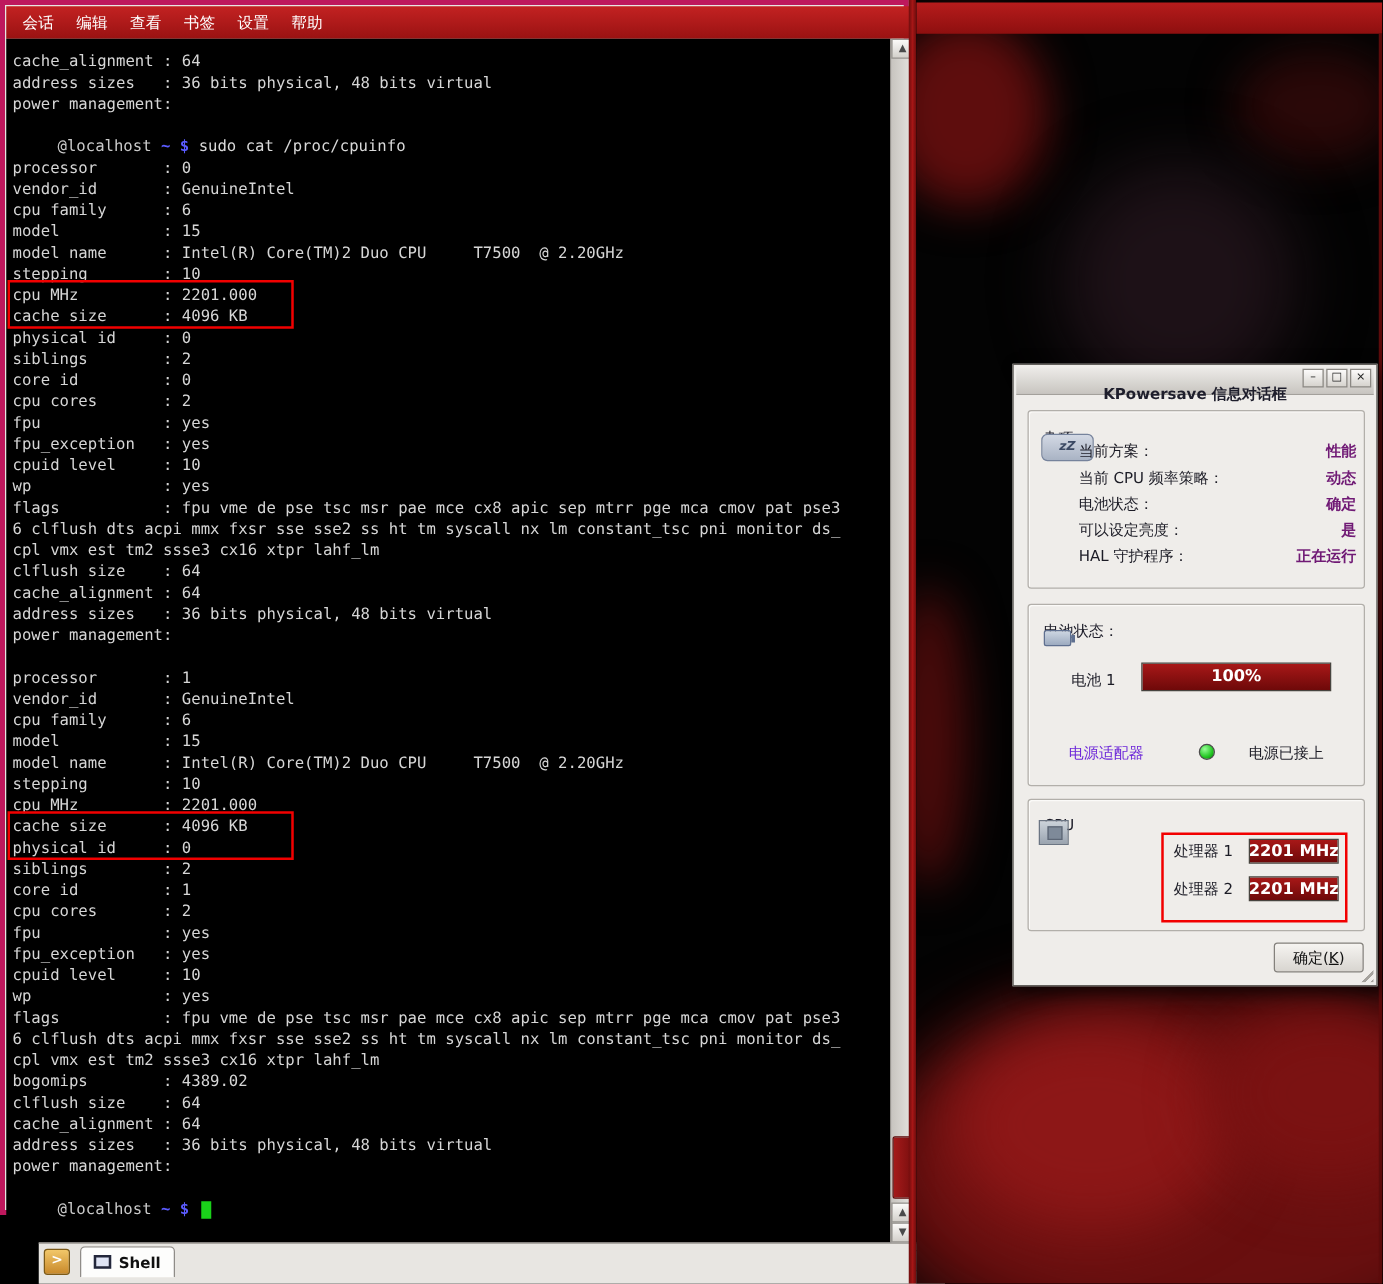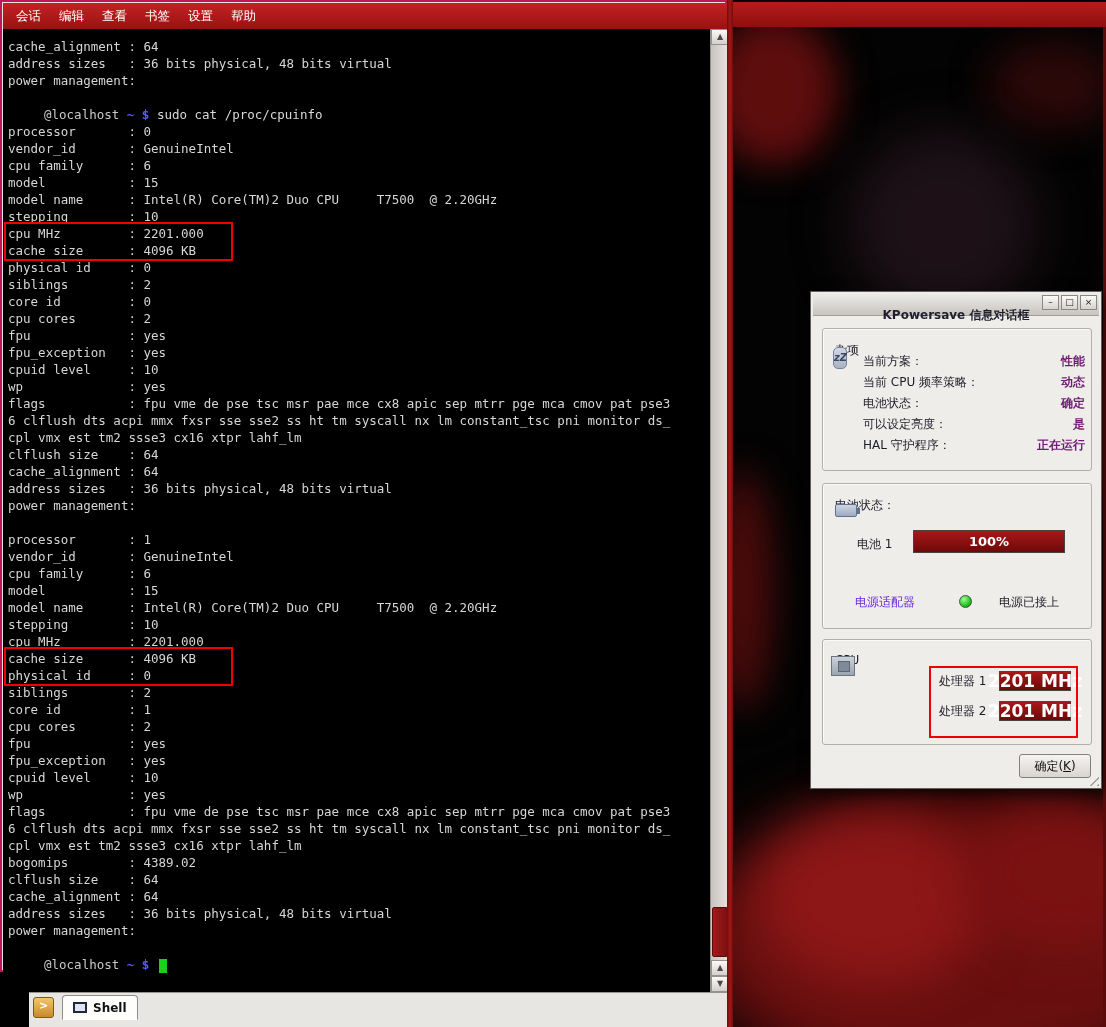--- a/index.html
+++ b/index.html
@@ -1,21 +1,21 @@
 <!DOCTYPE html>
 <html><head>
 <meta charset="utf-8">
 <style>
   * { margin:0; padding:0; box-sizing:border-box; }
   html,body { width:1106px; height:1027px; background:#000; overflow:hidden; }
   body { font-family:"DejaVu Sans","Liberation Sans",sans-serif; position:relative; }
   .abs { position:absolute; }
 
   
-  #terminal-window { left:0; top:0; width:727px; height:972px; background:#e8e6e2; border:2px solid #be185d; }
+  #terminal-window { left:0; top:0; width:727px; height:972px; background:#e8e6e2; border:4px solid #be185d; }
   #menu-bar { position:absolute; left:1px; top:1px; width:725px; height:26px;
     background:linear-gradient(#c32222,#9a1212); display:flex; align-items:center; padding-left:4px; }
   .menu-item { color:#fff; font-size:12.5px; padding:0 9px; height:100%; display:flex; align-items:center; cursor:default; }
 
   #terminal-viewport { position:absolute; left:1px; top:27px; width:707px; height:963px; background:#000; overflow:hidden; }
   #terminal-output { position:absolute; inset:0; padding:9px 0 0 5px;
     font-family:"DejaVu Sans Mono","Liberation Mono",monospace; font-size:12.5px; line-height:17px; color:#d6d6d6; }
   .tline { white-space:pre; height:17px; }
   .redact { display:inline-block; width:36px; height:12px; background:#000; }
   .phost { color:#c9c9c9; }
@@ -71,21 +71,21 @@
   #minimize-button { right:42px; }
   #maximize-button { right:23px; }
   #close-button    { right:4px; }
 
   .group { position:absolute; left:11px; width:270px; border:1px solid #b2afaa; border-radius:3px;
     box-shadow:inset 1px 1px 0 #fbfaf8; }
   .legend { position:absolute; top:-9px; left:8px; background:#efedea; padding:0 4px; font-size:12px; color:#20202c;margin-top:22px; }
 
   
   #misc-group { top:36px; height:143px; }
-  #suspend-icon { position:absolute; left:10px; top:18px; width:14px; height:22px; border-radius:5px;
+  #suspend-icon { position:absolute; left:10px; top:18px; width:42px; height:22px; border-radius:5px;
     background:linear-gradient(#d3d9e4,#a9b3c4); border:1px solid #76839c;
     font-size:10px; font-weight:bold; font-style:italic; color:#3b4964; text-align:center; line-height:20px; }
   #misc-rows { position:absolute; left:40px; top:22px; width:222px; }
   .info-row { display:flex; justify-content:space-between; align-items:center; height:21px; font-size:12px; }
   .info-label { color:#1c1c26; }
   .info-value { font-weight:bold; color:#701a75; }
 
   
   #battery-group { top:191px; height:146px; }
   #battery-icon { position:absolute; left:12px; top:20px; width:22px; height:13px; border-radius:2px;
@@ -103,21 +103,21 @@
   
   #cpu-group { top:347px; height:106px; }
   #cpu-chip-icon { position:absolute; left:8px; top:16px; width:24px; height:20px;
     background:linear-gradient(#ccd3da,#9aa4b0); border:1px solid #6b7583; }
   #cpu-chip-icon::after { content:""; position:absolute; left:6px; top:4px; width:10px; height:9px; background:#7e8a99; border:1px solid #5c6675; }
   #cpu-rows { position:absolute; left:116px; top:26px; width:142px; }
   .cpu-row { display:flex; align-items:center; height:30px; }
   .cpu-label { width:60px; font-size:12px; color:#1c1c26; }
   .freq-bar { width:72px; height:20px; border:1px solid #47443f; background:linear-gradient(#a81818,#6e0909);
     display:flex; align-items:center; justify-content:center; }
-  .bar-text { color:#fff; font-weight:bold; font-size:17px; white-space:nowrap; }
+  .bar-text { color:#fff; font-weight:bold; font-size:13px; white-space:nowrap; }
   #cpu-annotation-box { position:absolute; left:118px; top:374px; width:149px; height:72px; border:2px solid #f20000; }
 
   #ok-button { position:absolute; left:208px; top:462px; width:72px; height:24px;
     background:linear-gradient(#f6f4f1,#d8d5d0); border:1px solid #84817c; border-radius:3px;
     font-size:12px; color:#111; text-align:center; line-height:22px; }
   #ok-button .u { text-decoration:underline; }
   #resize-grip { position:absolute; right:2px; bottom:2px; width:13px; height:13px;
     background:repeating-linear-gradient(-45deg,#a5a29d 0 2px,transparent 2px 5px);
     clip-path:polygon(100% 0,100% 100%,0 100%); }
 </style>

